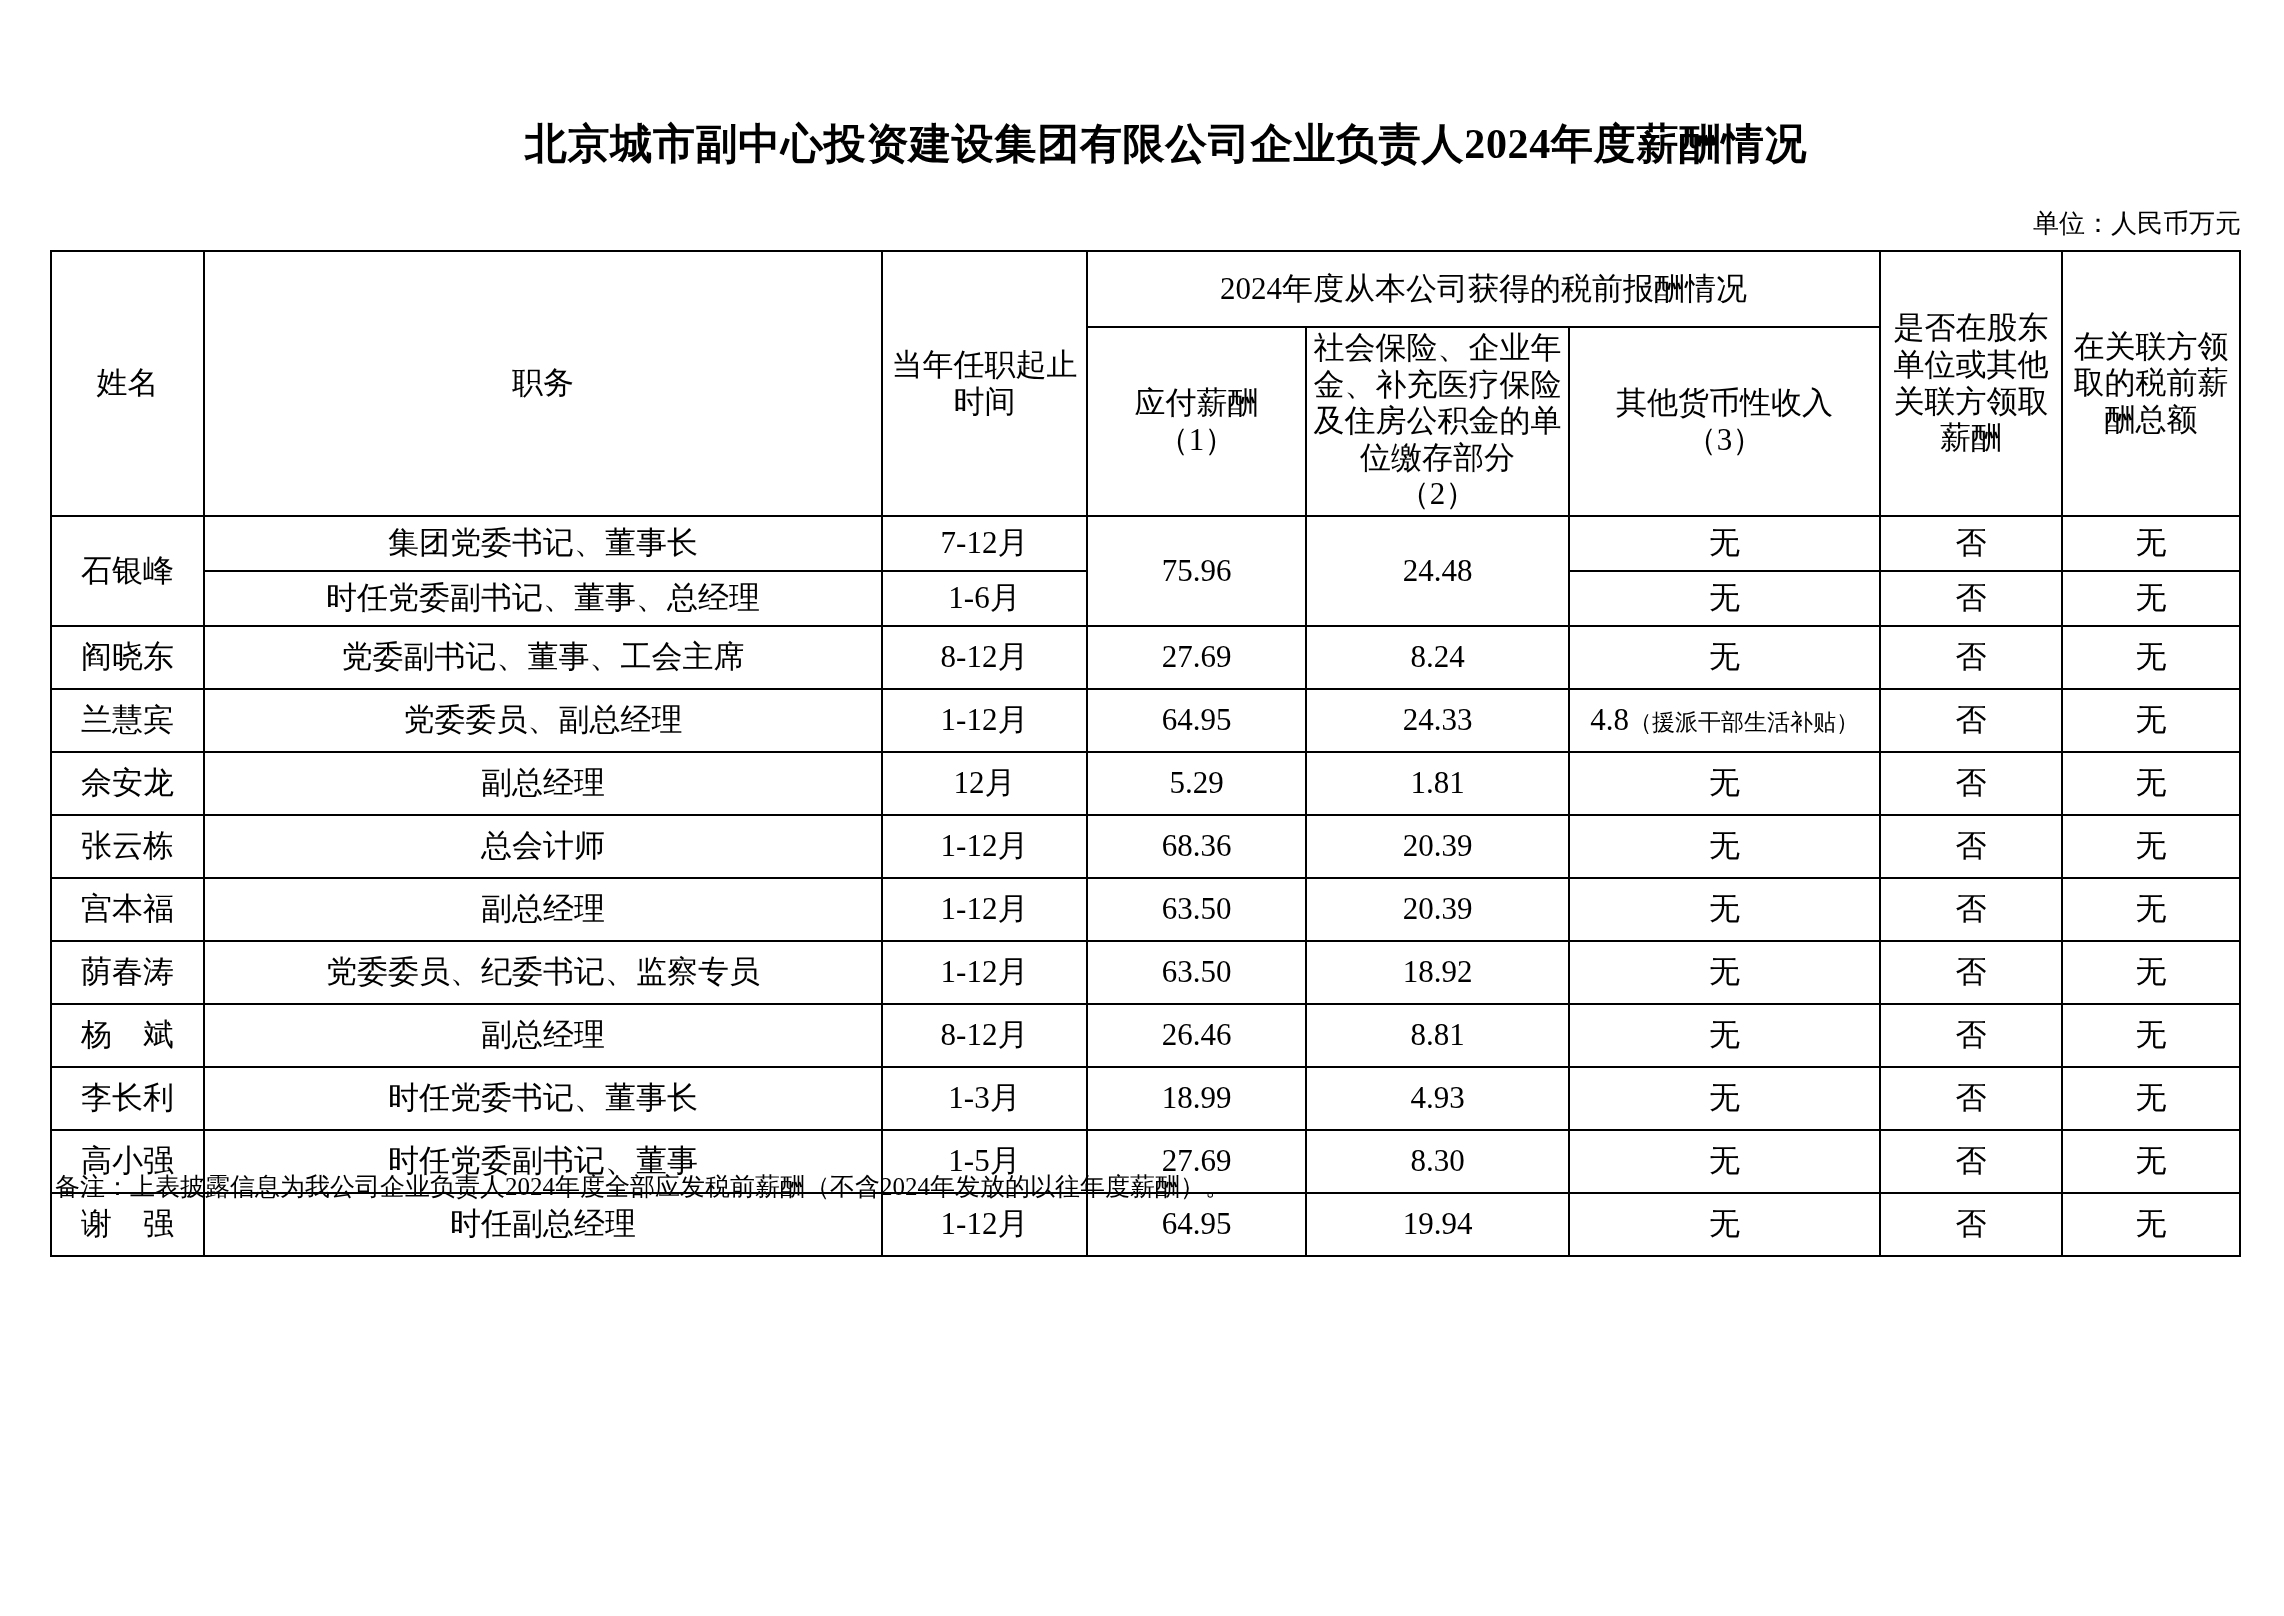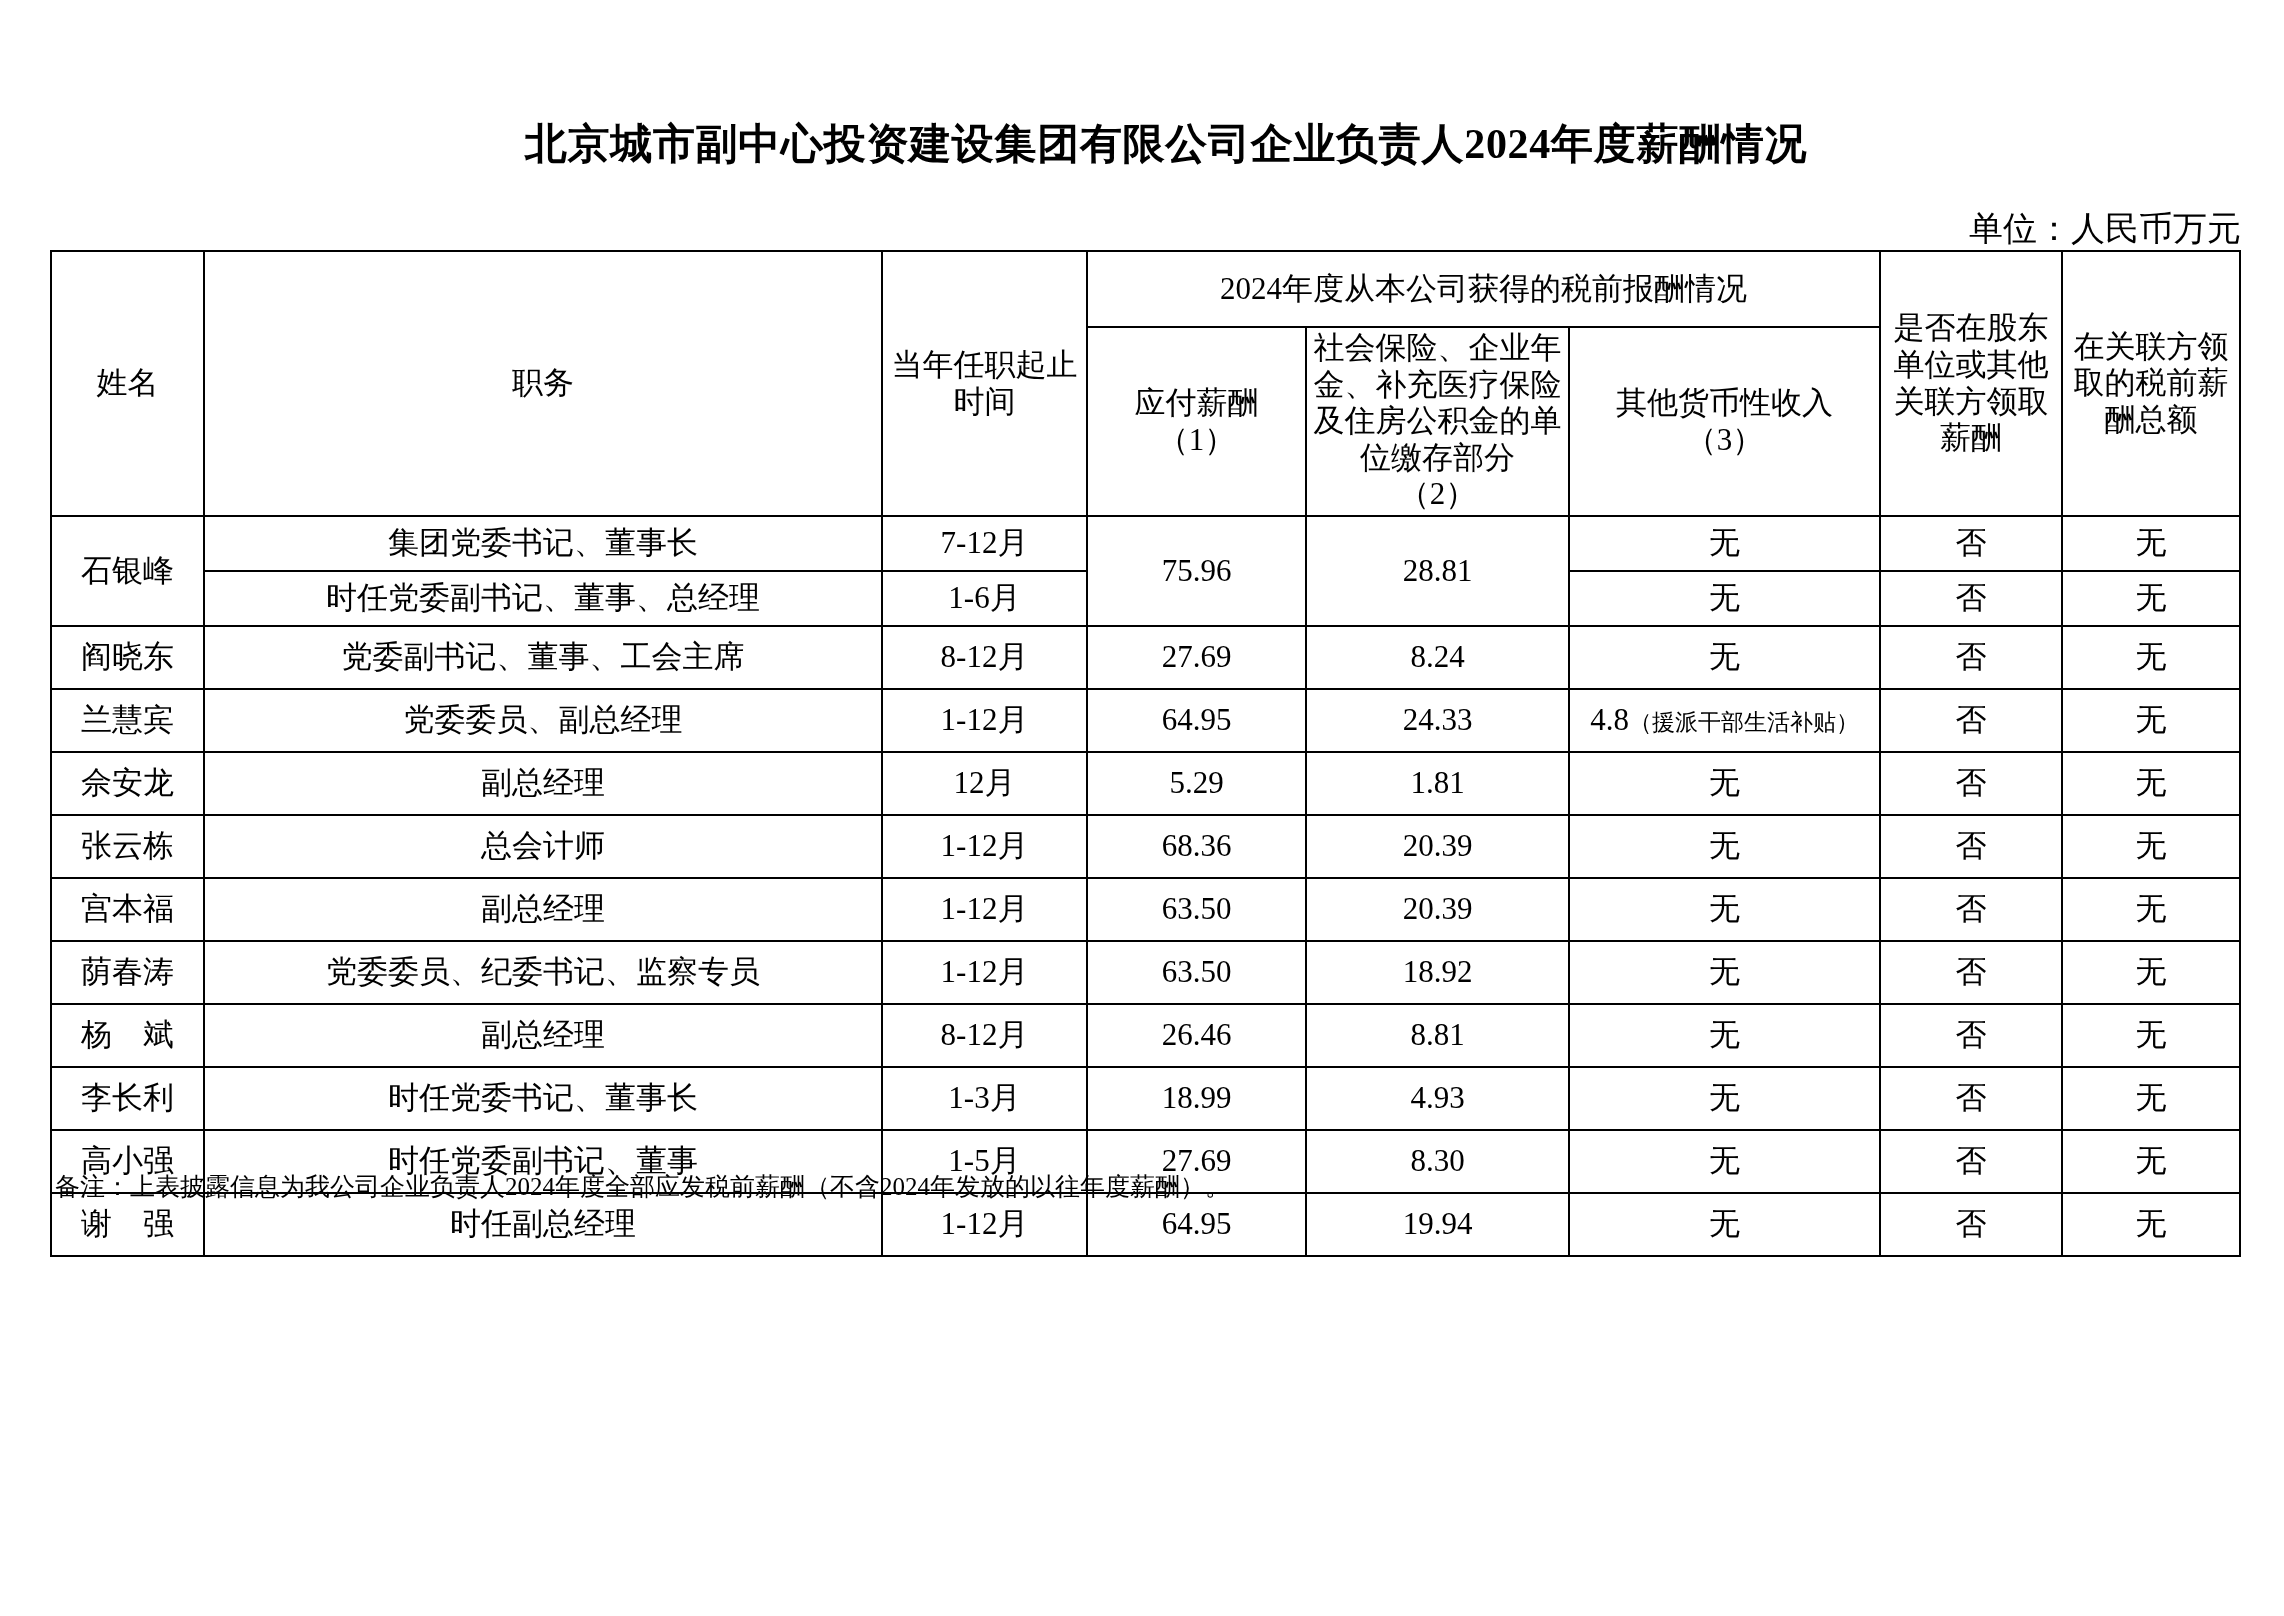--- a/index.html
+++ b/index.html
@@ -14,21 +14,21 @@
     top: 116px; left: 0; width: 100%;
     text-align: center;
     font-size: 42px;
     font-weight: bold;
     letter-spacing: 0.7px;
     padding-left: 24px;
   }
   .unit-label {
     position: absolute;
     top: 206px; right: 43px;
-    font-size: 34px;
+    font-size: 26px;
   }
   table.salary {
     position: absolute;
     left: 50px; top: 250px;
     width: 2189px;
     border-collapse: collapse;
     table-layout: fixed;
   }
   table.salary td {
     border: 2.6px solid #000000;
@@ -81,21 +81,21 @@
       <td><span>应付薪酬</span><br><span>（1）</span></td>
       <td style="padding:1.3px 0"><span>社会保险、企业年金、补充医疗保险及住房公积金的单位缴存部分</span><br><span>（2）</span></td>
       <td><span>其他货币性收入</span><br><span>（3）</span></td>
     </tr>
 
     <tr class="sub">
       <td rowspan="2">石银峰</td>
       <td>集团党委书记、董事长</td>
       <td>7-12月</td>
       <td rowspan="2">75.96</td>
-      <td rowspan="2">28.81</td>
+      <td rowspan="2">24.48</td>
       <td>无</td>
       <td>否</td>
       <td>无</td>
     </tr>
     <tr class="sub">
       <td>时任党委副书记、董事、总经理</td>
       <td>1-6月</td>
       <td>无</td>
       <td>否</td>
       <td>无</td>

